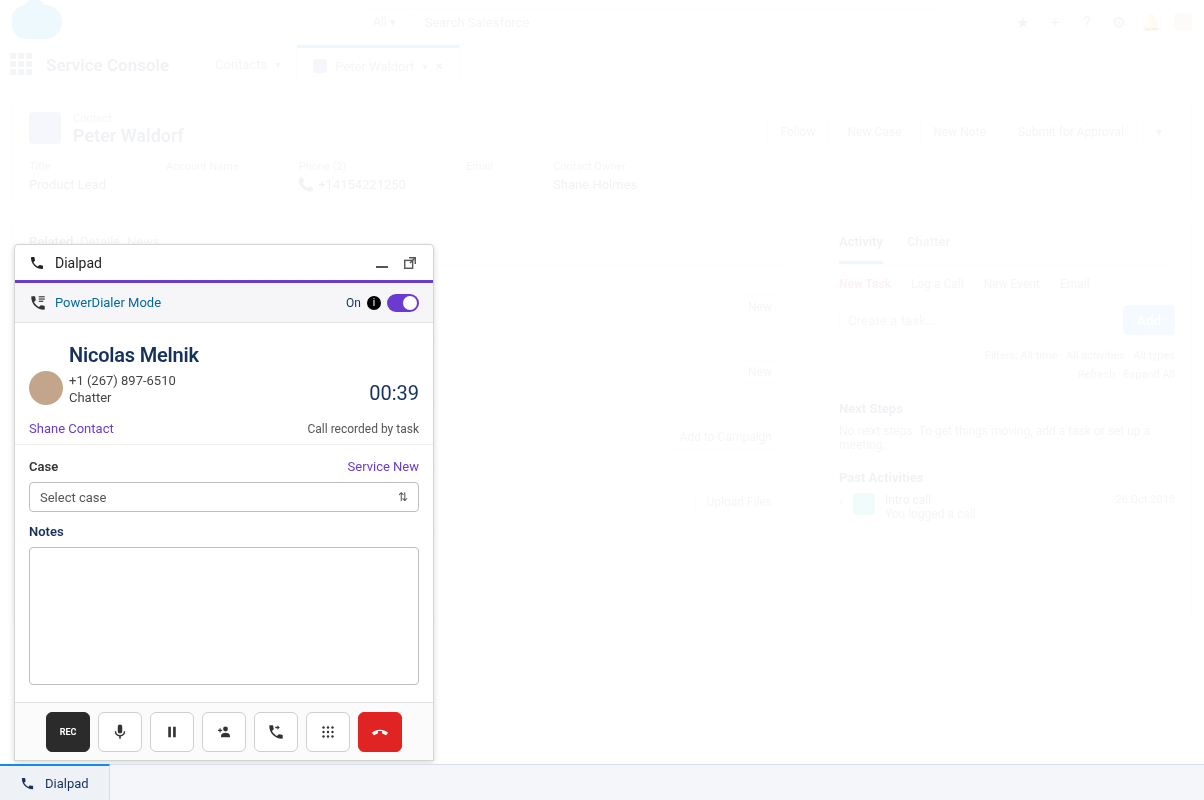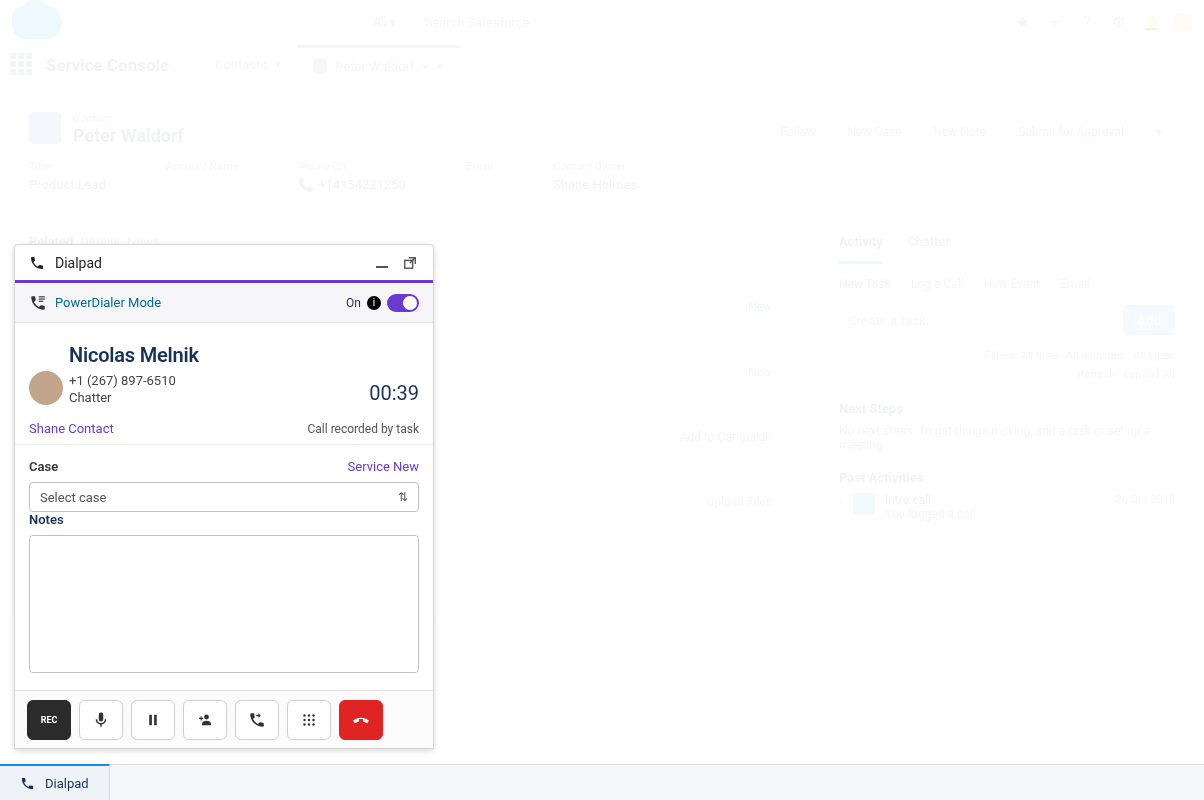--- a/index.html
+++ b/index.html
@@ -97,24 +97,24 @@
   .edit-row { display:flex; margin-top:16px; align-items:center;}
   .edit-row .edit { color:#6b3bd1; font-size:13px;}
   .edit-row .rec { margin-left:auto; font-size:12px; color:#555;}
 
   .case-block { padding:0 14px 14px; border-top:1px solid #eee;}
   .case-head { display:flex; align-items:center; margin-top:14px;}
   .case-head .lbl { font-size:13px; font-weight:600; color:#333;}
   .case-head .new { margin-left:auto; color:#6b3bd1; font-size:13px;}
   .select { margin-top:8px; height:30px; border:1px solid #bfbfbf; border-radius:4px; display:flex; align-items:center; padding:0 10px; font-size:13px; color:#555; position:relative;}
   .select .chev { margin-left:auto; font-size:12px; }
-  .notes-lbl { font-size:13px; font-weight:600; }
+  .notes-lbl { font-size:13px; font-weight:600; margin-top:12px;}
   .notes { margin-top:8px; width:100%; height:138px; border:1px solid #bfbfbf; border-radius:4px; resize:none; padding:6px; font-size:13px;}
 
-  .call-controls { height:58px; border-top:1px solid #e0e0e0; background:#fbfbfb; display:flex; align-items:center; justify-content:flex-start; gap:8px; padding:0 12px;}
+  .call-controls { height:58px; border-top:1px solid #e0e0e0; background:#fbfbfb; display:flex; align-items:center; justify-content:center; gap:8px; padding:0 12px;}
   .ctrl { width:44px;height:40px;border:1px solid #cfcfcf;border-radius:6px;background:#fff; display:flex;align-items:center;justify-content:center; cursor:pointer;}
   .ctrl svg { width:18px;height:18px;}
   .rec-btn { background:#2b2b2b; border-color:#2b2b2b;}
   .rec-btn span { color:#fff; font-size:9px; font-weight:700;}
   .hang { background:#e02424; border-color:#e02424;}
   .hang svg { fill:#fff;}
 
   
   .utility-bar { position:absolute; left:0; right:0; bottom:0; height:36px; background:#f4f6f9; border-top:1px solid #d8dde6; display:flex; align-items:flex-end;}
   .utility-tab { height:36px; padding:0 20px; display:flex; align-items:center; gap:10px; background:#eef1f6; border-right:1px solid #d8dde6; border-top:2px solid #1589ee; font-size:13px; color:#16325c;}

